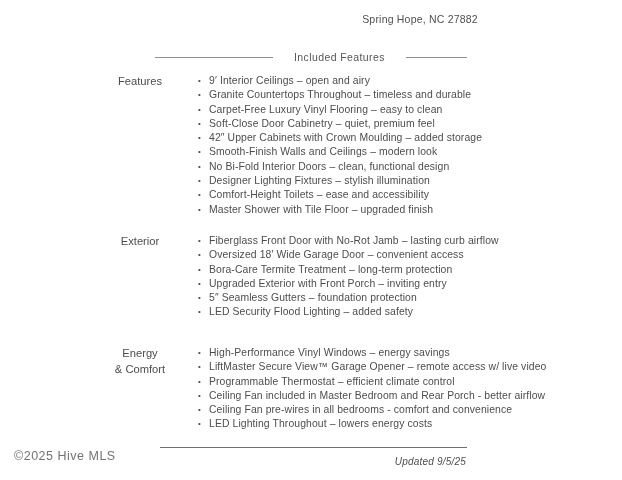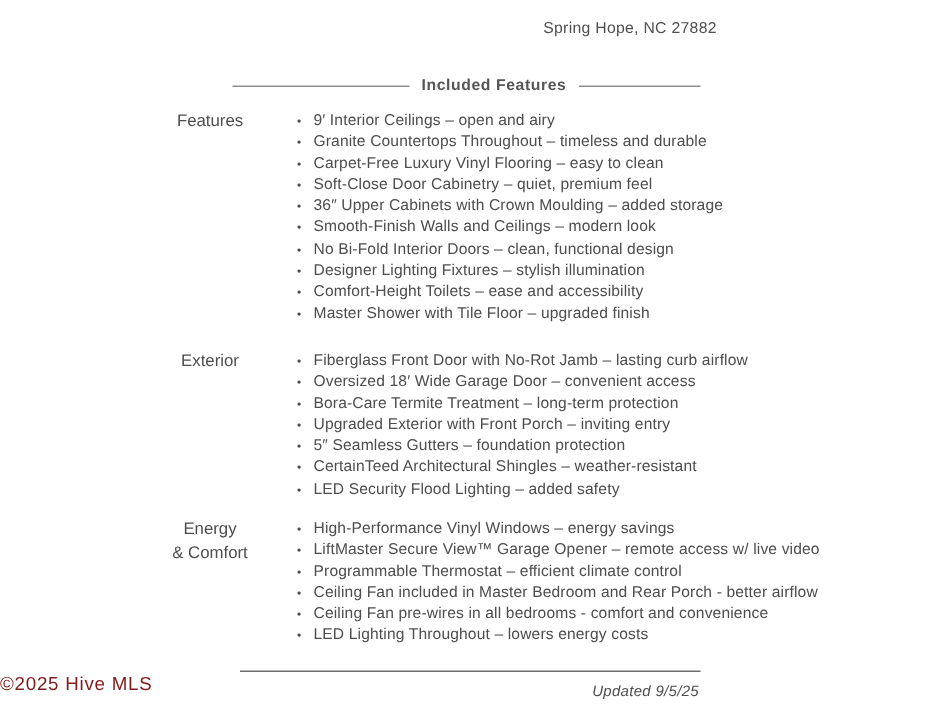--- a/index.html
+++ b/index.html
@@ -12,22 +12,22 @@
     text-align:center; font-size:10.5px; line-height:13.5px; letter-spacing:0.2px; color:#4f4f4f;
   }
   .divider {
     position:absolute; top:51px; left:155px; width:312px; height:12px;
     display:flex; align-items:center;
   }
   .divider .rule { height:0; border-top:1px solid #8f8f8f; }
   .rule-left  { width:118px; }
   .rule-right { flex:1; }
   .divider-title {
-    font-size:10.5px; letter-spacing:0.4px; margin:0 8px;
-    white-space:nowrap; color:#565656;font-weight:bold;
+    font-size:10.5px; letter-spacing:0.4px; margin:0 21px;
+    white-space:nowrap; color:#565656;
   }
   .section { position:absolute; left:0; width:622px; }
   .section-0 { top:74px; }
   .section-1 { top:234px; }
   .section-2 { top:346px; }
   .section-label {
     position:absolute; left:88px; top:0; width:104px; text-align:center;
     font-size:11.2px; line-height:15.5px; color:#4d4d4d;
   }
   .feature-list {
@@ -45,22 +45,22 @@
   }
   .footer-rule {
     position:absolute; top:447px; left:160px; width:307px; height:0;
     border-top:1px solid #6e6e6e;
   }
   .updated {
     position:absolute; top:456px; left:330px; width:136px;
     text-align:right; font-size:10px; letter-spacing:0.2px; color:#4d4d4d;font-style:italic;
   }
   .watermark {
-    position:absolute; top:449px; left:0;
-    font-size:12.5px; letter-spacing:0.5px; color:#7f1d1d;
+    position:absolute; top:449px; left:14px;
+    font-size:12.5px; letter-spacing:0.5px; color:#737373;
   }
 </style>
 </head>
 <body>
 
 <div class="address-block">
   <div>Spring Hope, NC 27882</div>
 </div>
 
 <div class="divider">
@@ -72,39 +72,38 @@
 <div id="sections">
     <div class="section section-0">
     <div class="section-label">
         <div>Features</div>
       </div>
     <ul class="feature-list">
         <li class="feature-item">9′ Interior Ceilings – open and airy</li>
         <li class="feature-item">Granite Countertops Throughout – timeless and durable</li>
         <li class="feature-item">Carpet-Free Luxury Vinyl Flooring – easy to clean</li>
         <li class="feature-item">Soft-Close Door Cabinetry – quiet, premium feel</li>
-        <li class="feature-item">36″ Upper Cabinets with Crown Moulding – added storage</li>
+        <li class="feature-item">42″ Upper Cabinets with Crown Moulding – added storage</li>
         <li class="feature-item">Smooth-Finish Walls and Ceilings – modern look</li>
         <li class="feature-item">No Bi-Fold Interior Doors – clean, functional design</li>
         <li class="feature-item">Designer Lighting Fixtures – stylish illumination</li>
         <li class="feature-item">Comfort-Height Toilets – ease and accessibility</li>
         <li class="feature-item">Master Shower with Tile Floor – upgraded finish</li>
       </ul>
   </div>
     <div class="section section-1">
     <div class="section-label">
         <div>Exterior</div>
       </div>
     <ul class="feature-list">
         <li class="feature-item">Fiberglass Front Door with No-Rot Jamb – lasting curb airflow</li>
         <li class="feature-item">Oversized 18′ Wide Garage Door – convenient access</li>
         <li class="feature-item">Bora-Care Termite Treatment – long-term protection</li>
         <li class="feature-item">Upgraded Exterior with Front Porch – inviting entry</li>
         <li class="feature-item">5″ Seamless Gutters – foundation protection</li>
-        <li class="feature-item">CertainTeed Architectural Shingles – weather-resistant</li>
         <li class="feature-item">LED Security Flood Lighting – added safety</li>
       </ul>
   </div>
     <div class="section section-2">
     <div class="section-label">
         <div>Energy</div>
         <div>&amp; Comfort</div>
       </div>
     <ul class="feature-list">
         <li class="feature-item">High-Performance Vinyl Windows – energy savings</li>

